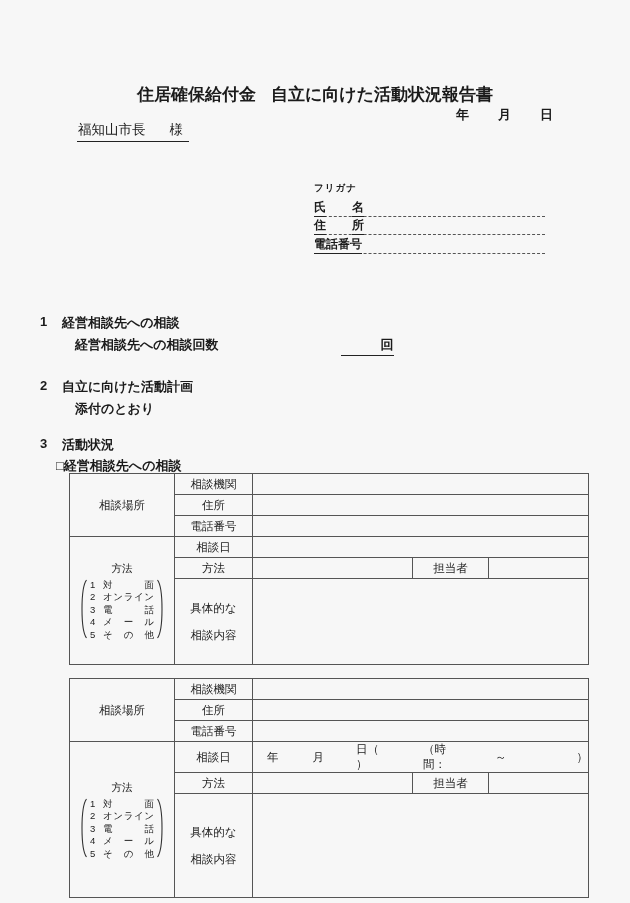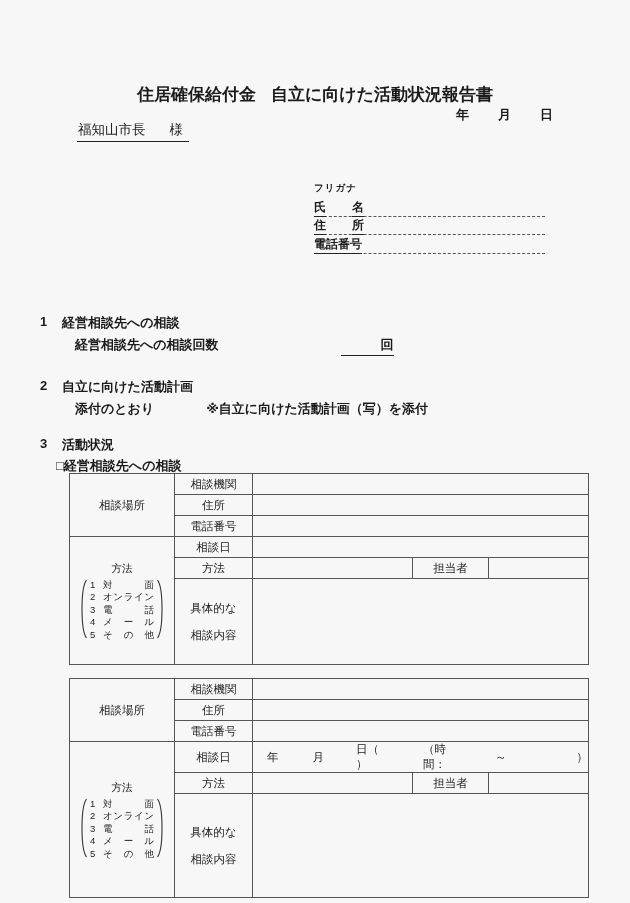--- a/index.html
+++ b/index.html
@@ -142,21 +142,20 @@
     <span>経営相談先への相談回数</span>
     <span class="count-blank">回</span>
   </div>
 
   <div class="abs sec-head s2-head">
     <span class="num">2</span>
     <span>自立に向けた活動計画</span>
   </div>
   <div class="abs s2-sub">
     <span>添付のとおり</span>
-    <span class="note">※自立に向けた活動計画（写）を添付</span>
   </div>
 
   <div class="abs sec-head s3-head">
     <span class="num">3</span>
     <span>活動状況</span>
   </div>
   <div class="abs chk-line">□経営相談先への相談</div>
 
   <table class="form-table t1">
     <colgroup>

